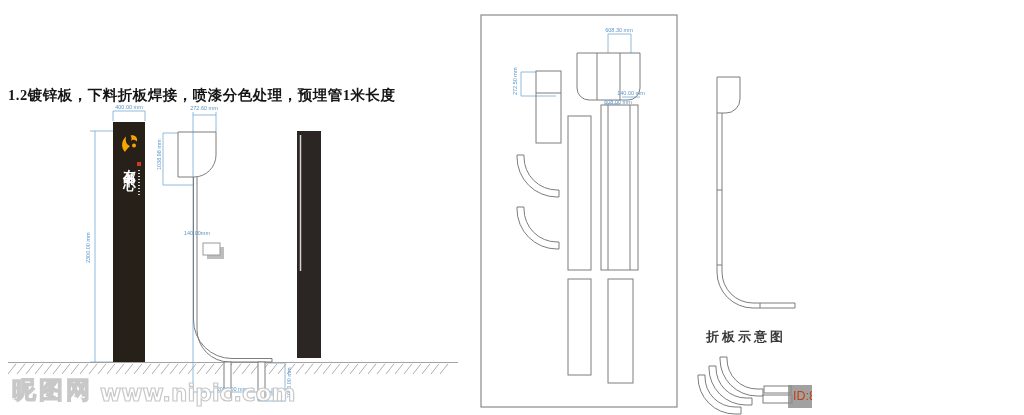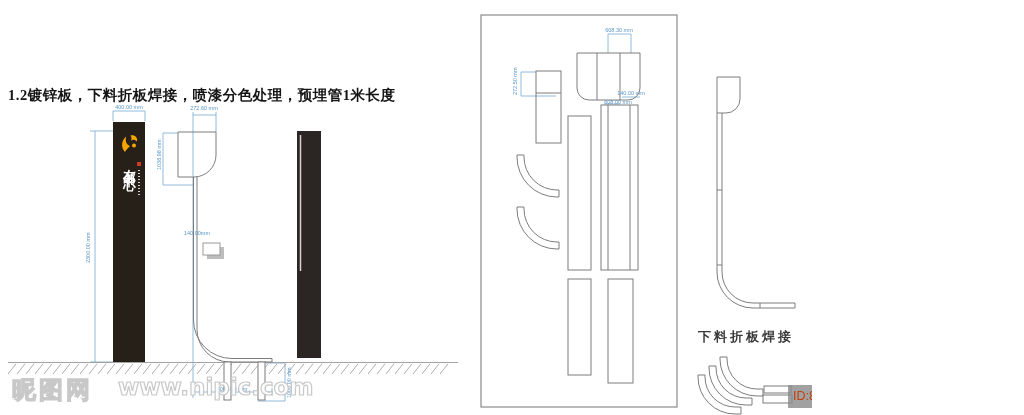--- a/index.html
+++ b/index.html
@@ -15,21 +15,21 @@
         font:700 12.5px "Liberation Serif",serif;letter-spacing:3px;margin-top:5px;}
   .redmark{position:absolute;right:4px;top:40px;width:4px;height:4px;background:#cf3a28;}
   .micro{position:absolute;right:5px;top:48px;width:2px;height:26px;
         background:repeating-linear-gradient(#cfcfcf 0 1px,transparent 1px 3px);}
   .dim{position:absolute;color:#5b96c8;font-size:5.5px;white-space:nowrap;
         transform:translateX(-50%);line-height:1;}
   .dimv{position:absolute;color:#5b96c8;font-size:5.5px;white-space:nowrap;
         transform:rotate(-90deg);transform-origin:0 0;line-height:1;}
   .cap{position:absolute;transform:translateX(-50%);font:600 13px "Liberation Serif",serif;
         color:#3a3a3a;letter-spacing:3px;white-space:nowrap;}
-  .wm-left{position:absolute;left:12px;top:374px;display:flex;align-items:flex-start;gap:25px;opacity:.92;}
+  .wm-left{position:absolute;left:12px;top:374px;display:flex;align-items:flex-end;gap:7px;opacity:.92;}
   .wm-cn{font:900 24px "DejaVu Sans",sans-serif;color:#fff;-webkit-text-stroke:1.3px #c4c4c4;
         letter-spacing:3px;}
   .wm-url{font:800 23px "DejaVu Sans",sans-serif;color:#fff;-webkit-text-stroke:1.2px #c4c4c4;}
   .wm-bar{position:absolute;left:788px;top:385px;width:236px;height:23px;z-index:5;
         background:rgba(138,138,138,.8);color:#c2410c;font:12.5px "Liberation Sans",sans-serif;
         line-height:23px;padding-left:5px;box-sizing:border-box;white-space:nowrap;overflow:hidden;}
 </style>
 </head>
 <body>
 
@@ -163,21 +163,21 @@
   <div class="dim" style="left:204px;top:106px">272.60 mm</div>
   <div class="dimv" style="left:157px;top:170px">1038.98 mm</div>
   <div class="dim" style="left:197px;top:231px">140.00mm</div>
   <div class="dim" style="left:232px;top:387px">2000.00 mm</div>
   <div class="dimv" style="left:287px;top:398px">1000.00 mm</div>
   <div class="dim" style="left:619px;top:28px">608.30 mm</div>
   <div class="dimv" style="left:513px;top:95px">272.50 mm</div>
   <div class="dim" style="left:631px;top:91px">140.00 mm</div>
   <div class="dim" style="left:618px;top:100px">608.00 mm</div>
 
-  <div class="cap" style="left:746px;top:328px">下料折板焊接</div>
+  <div class="cap" style="left:746px;top:328px">折板示意图</div>
   <div class="cap" style="left:930px;top:394px">侧面切断图</div>
 
   <div class="wm-left">
     <span class="wm-cn">昵图网</span>
     <span class="wm-url">www.nipic.com</span>
   </div>
   <div class="wm-bar">ID:8283217 NO:20200804162058562084</div>
 
 </div>
 

